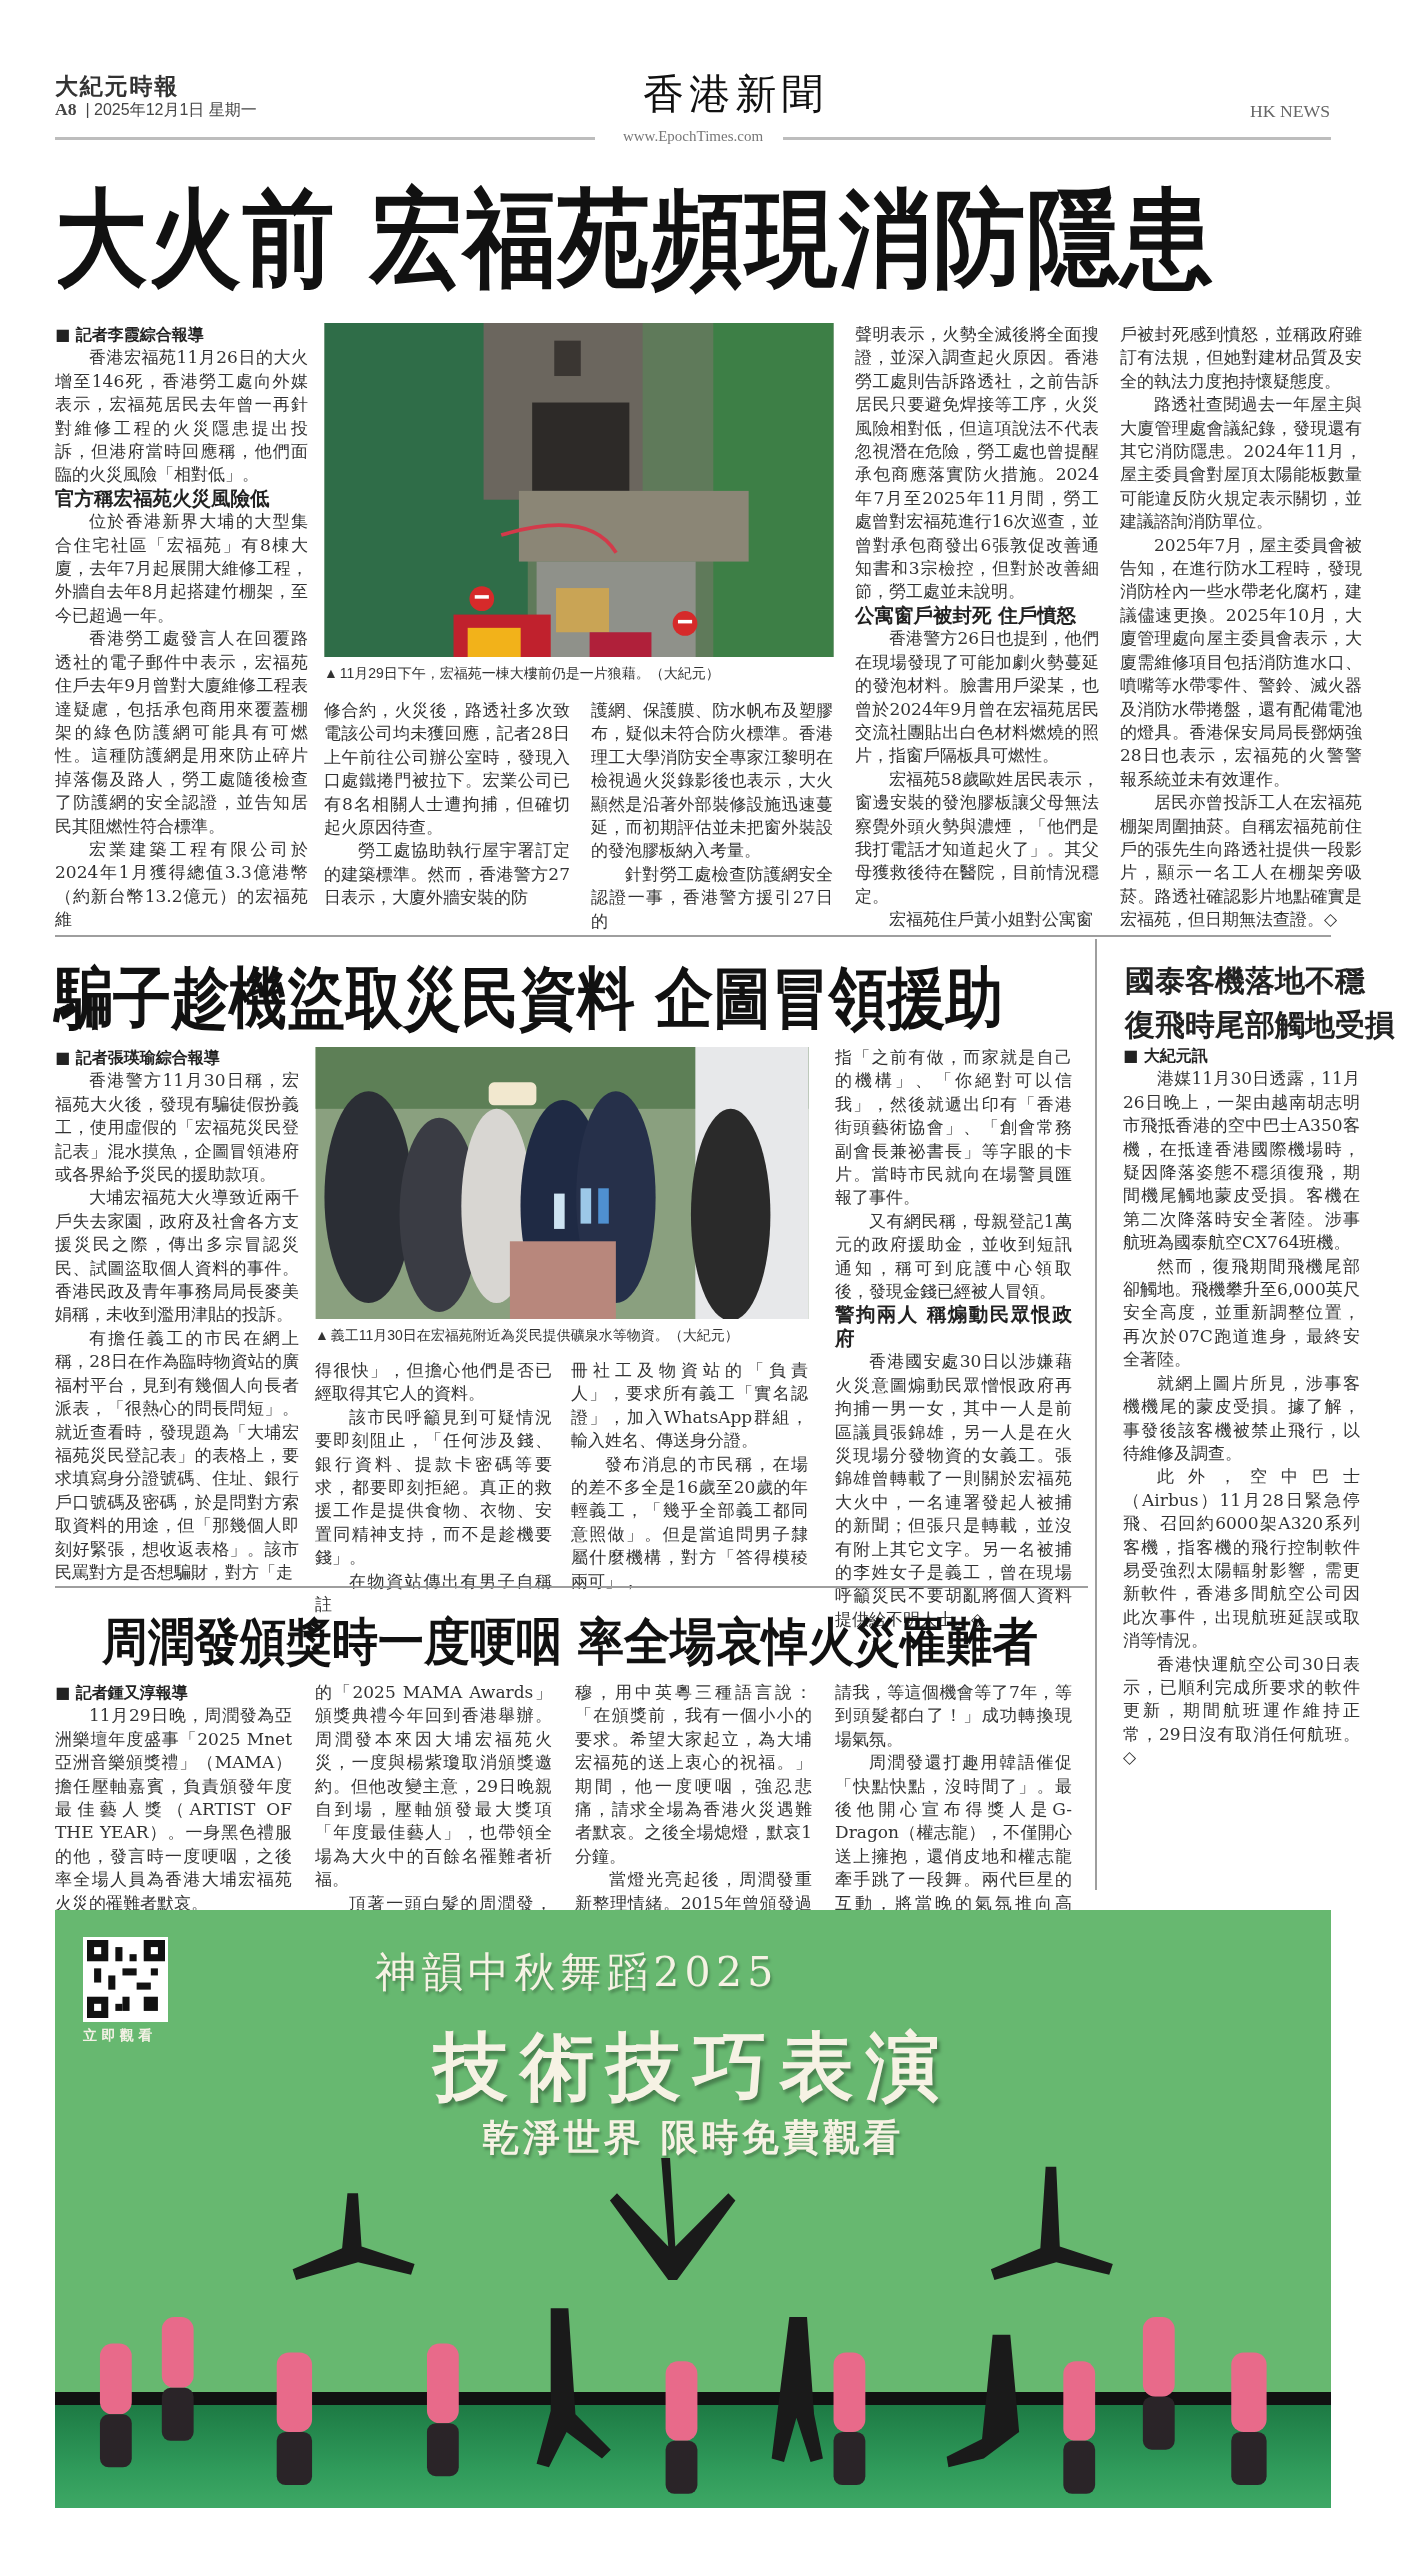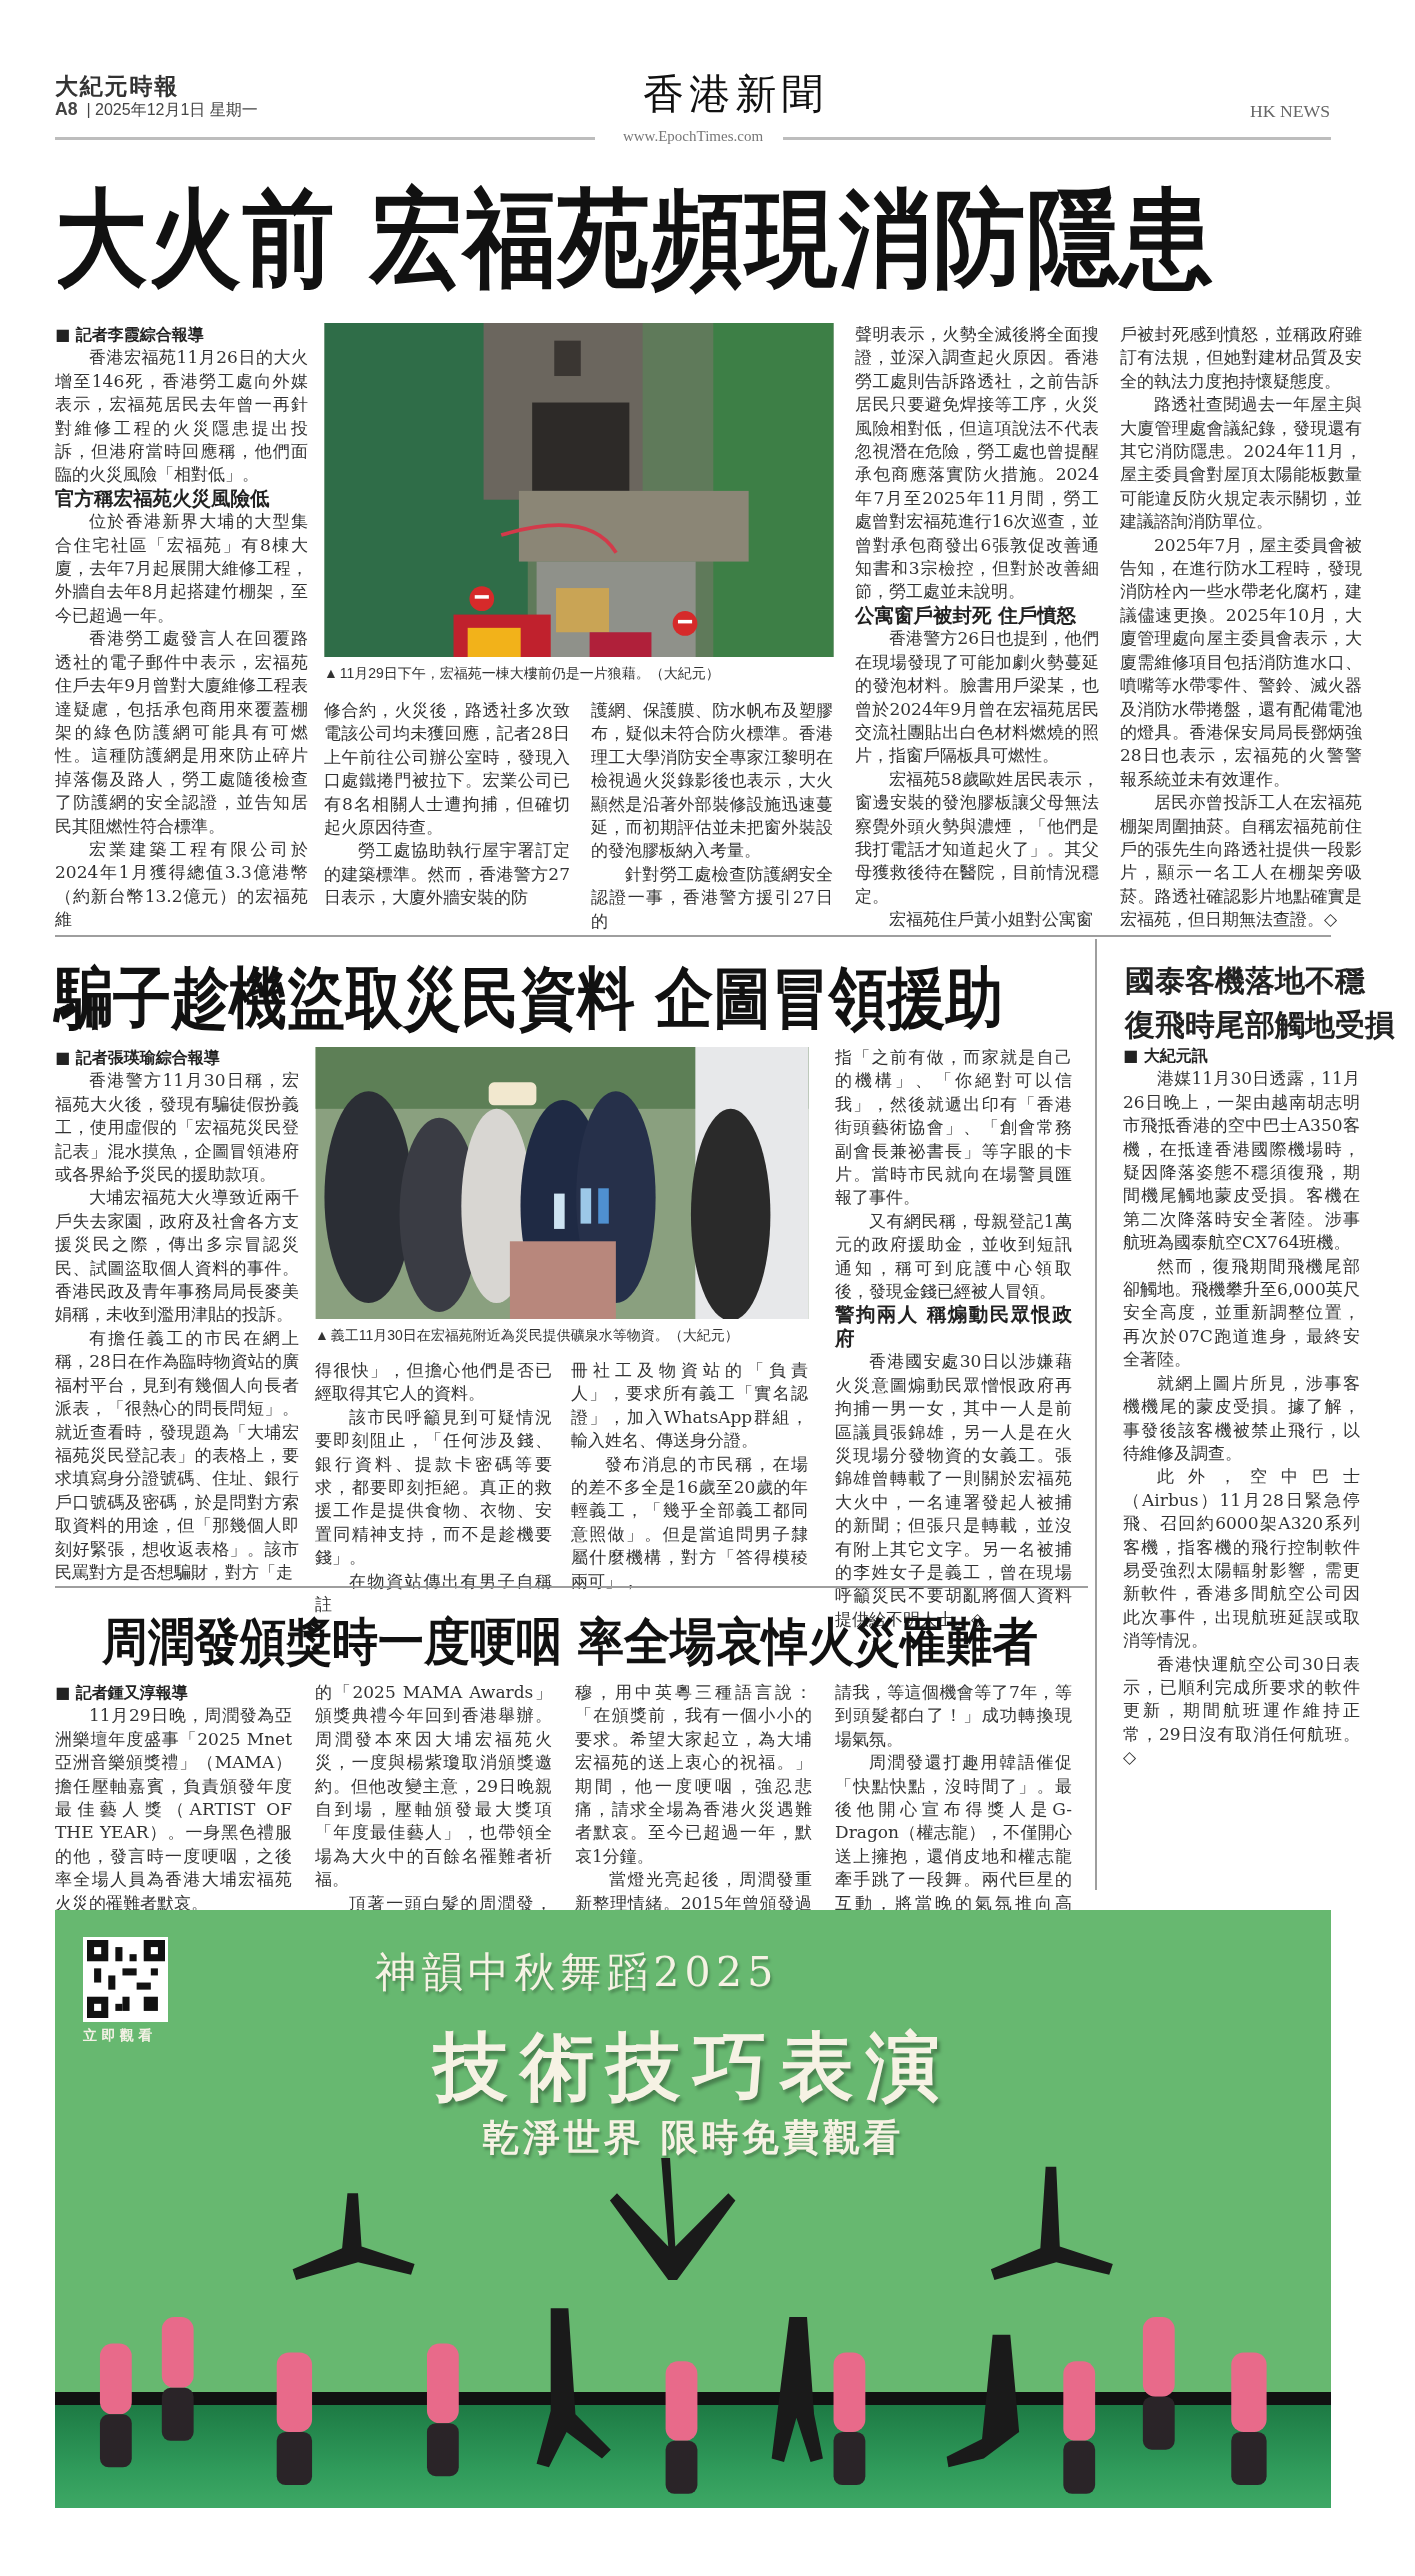--- a/index.html
+++ b/index.html
@@ -2,21 +2,21 @@
 <html style="font-size:14px"><head>
 <meta charset="utf-8">
 <style>
   html, body { margin:0; padding:0; background:#fff; }
   body { width:1415px; height:2576px; position:relative; overflow:hidden;
          font-family:"DejaVu Serif", "Liberation Serif", serif; color:#2a2a2a; }
   .abs { position:absolute; }
   .masthead-logo { left:55px; top:71px; font-size:23px; font-weight:bold; letter-spacing:1.8px; color:#333;
                    font-family:"DejaVu Serif", serif; }
   .masthead-meta { left:55px; top:99px; font-size:16px; color:#444; font-family:"Liberation Sans", sans-serif; }
-  .masthead-meta b { font-family:Liberation Sans, sans-serif; font-size:17.7px; margin-right:8.8px; }
+  .masthead-meta b { font-family:Liberation Serif, serif; font-size:17.7px; margin-right:8.8px; }
   .section-title { left:0; width:1415px; top:67px; text-align:center; font-size:41px; letter-spacing:5.3px;
                    font-family:"DejaVu Sans", sans-serif; color:#111;padding-left:28px; }
   .hk-news { right:85px; top:101px; font-size:17.7px; color:#666; font-family:"Liberation Serif", serif; }
   .rule-row { left:55px; width:1276px; top:128px; height:21px; }
   .rule-row .line { position:absolute; top:8.8px; height:3.5px; background:#bdbdbd; }
   .rule-row .url { position:absolute; left:0; width:100%; text-align:center; top:0; font-size:15px; color:#777;
                    font-family:"Liberation Serif", serif; }
   .rule-row .url span { background:#fff; padding:0 8.8px; }
   .headline { font-family:"DejaVu Sans", sans-serif; font-weight:bold; color:#111; white-space:nowrap; }
   .h1 { left:55px; top:168px; font-size:92px; letter-spacing:1.8px; transform:scaleY(1.15); transform-origin:top left; }
@@ -183,21 +183,21 @@
 <div class="abs col" style="left:55px; top:1681px; width:237px;">
   <p class="byline">記者鍾又淳報導</p>
   <p>11月29日晚，周潤發為亞洲樂壇年度盛事「2025 Mnet亞洲音樂頒獎禮」（MAMA）擔任壓軸嘉賓，負責頒發年度最佳藝人獎（ARTIST OF THE YEAR）。一身黑色禮服的他，發言時一度哽咽，之後率全場人員為香港大埔宏福苑火災的罹難者默哀。</p>
   <p>時隔7年，韓國一年一度</p>
 </div>
 <div class="abs col" style="left:315px; top:1681px; width:237px;">
   <p class="noindent">的「2025 MAMA Awards」頒獎典禮今年回到香港舉辦。周潤發本來因大埔宏福苑火災，一度與楊紫瓊取消頒獎邀約。但他改變主意，29日晚親自到場，壓軸頒發最大獎項「年度最佳藝人」，也帶領全場為大火中的百餘名罹難者祈福。</p>
   <p>頂著一頭白髮的周潤發，身著黑色西裝，走上台時他神情肅</p>
 </div>
 <div class="abs col" style="left:575px; top:1681px; width:237px;">
-  <p class="noindent">穆，用中英粵三種語言說：「在頒獎前，我有一個小小的要求。希望大家起立，為大埔宏福苑的送上衷心的祝福。」期間，他一度哽咽，強忍悲痛，請求全場為香港火災遇難者默哀。至今已超過一年，默哀1分鐘。</p>
+  <p class="noindent">穆，用中英粵三種語言說：「在頒獎前，我有一個小小的要求。希望大家起立，為大埔宏福苑的送上衷心的祝福。」期間，他一度哽咽，強忍悲痛，請求全場為香港火災遇難者默哀。之後全場熄燈，默哀1分鐘。</p>
   <p>當燈光亮起後，周潤發重新整理情緒。2015年曾頒發過同一獎項的他笑說：「我等MAMA邀</p>
 </div>
 <div class="abs col" style="left:835px; top:1681px; width:237px;">
   <p class="noindent">請我，等這個機會等了7年，等到頭髮都白了！」成功轉換現場氣氛。</p>
   <p>周潤發還打趣用韓語催促「快點快點，沒時間了」。最後他開心宣布得獎人是G-Dragon（權志龍），不僅開心送上擁抱，還俏皮地和權志龍牽手跳了一段舞。兩代巨星的互動，將當晚的氣氛推向高潮。◇</p>
 </div>
 
 <div class="abs ad">
   <div class="abs ad-qr">
     <svg width="78" height="78" viewBox="0 0 11 11">

